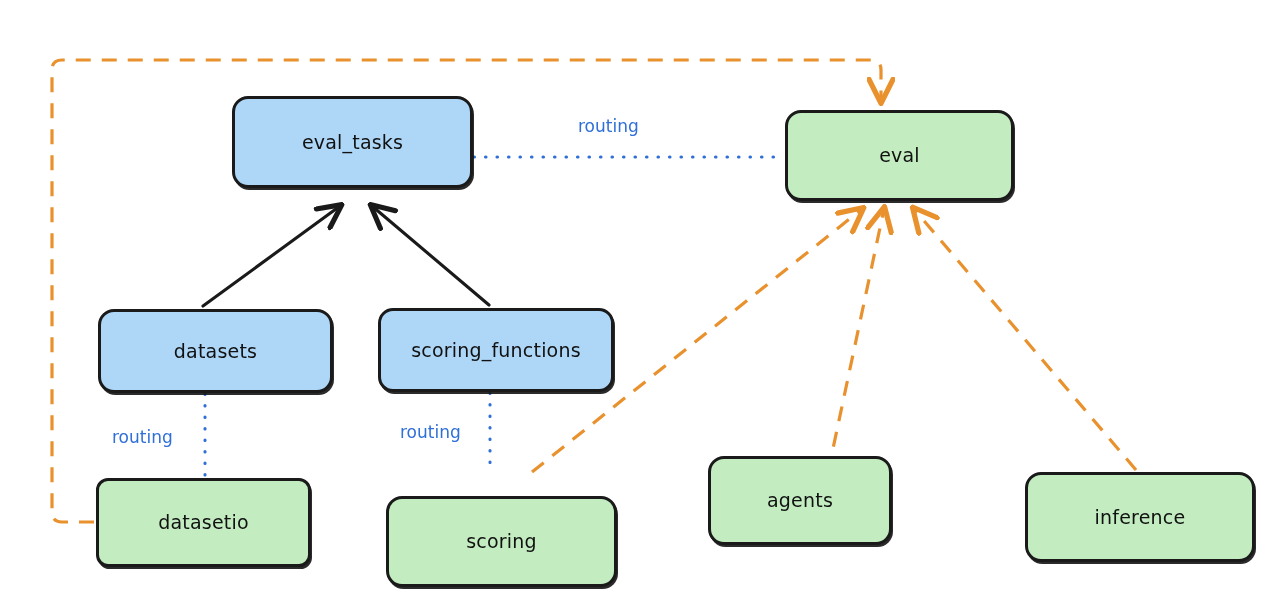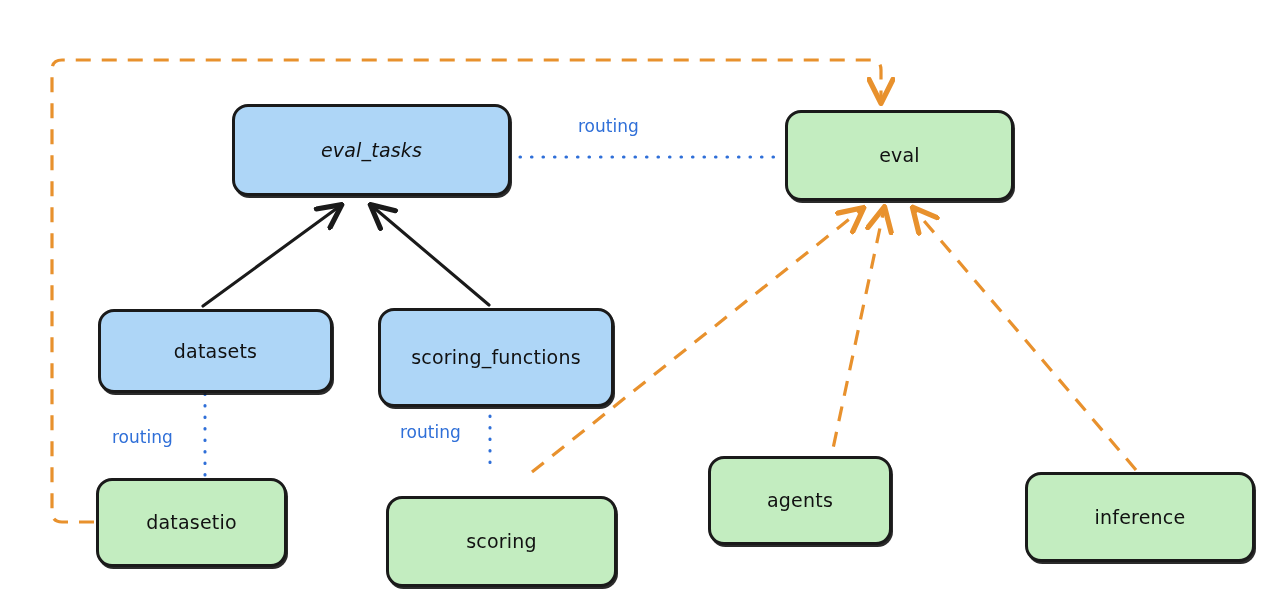--- a/index.html
+++ b/index.html
@@ -83,37 +83,37 @@
     <path d="M 94 522 L 62 522 Q 52 522 52 512 L 52 70 Q 52 60 62 60
              L 871 60 Q 881 60 881 70 L 881 101" fill="none" stroke="#e8912d" stroke-width="3.2" stroke-linecap="butt" stroke-dasharray="15 11" marker-end="url(#arrow-orange)"></path>
 
     <path d="M 532 472 L 862 209" fill="none" stroke="#e8912d" stroke-width="3.2" stroke-linecap="butt" stroke-dasharray="15 11" marker-end="url(#arrow-orange)"></path>
 
     <path d="M 828 472 L 884 209" fill="none" stroke="#e8912d" stroke-width="3.2" stroke-linecap="butt" stroke-dasharray="15 11" marker-end="url(#arrow-orange)"></path>
 
     <path d="M 1136 470 L 914 209" fill="none" stroke="#e8912d" stroke-width="3.2" stroke-linecap="butt" stroke-dasharray="15 11" marker-end="url(#arrow-orange)"></path>
   </svg>
 
-  <div class="node blue" style="left:232px; top:104px; width:279px; height:92px;font-style:italic;">
+  <div class="node blue" style="left:232px; top:96px; width:241px; height:92px;">
     <span class="node-label">eval_tasks</span>
   </div>
 
   <div class="node green" style="left:785px; top:110px; width:229px; height:91px;">
     <span class="node-label">eval</span>
   </div>
 
   <div class="node blue" style="left:98px; top:309px; width:235px; height:84px;">
     <span class="node-label">datasets</span>
   </div>
 
-  <div class="node blue" style="left:378px; top:308px; width:236px; height:99px;">
+  <div class="node blue" style="left:378px; top:308px; width:236px; height:84px;border-radius:15px;">
     <span class="node-label">scoring_functions</span>
   </div>
 
-  <div class="node green" style="left:96px; top:478px; width:191px; height:89px;">
+  <div class="node green" style="left:96px; top:478px; width:215px; height:89px;border-radius:12px;">
     <span class="node-label">datasetio</span>
   </div>
 
   <div class="node green" style="left:386px; top:496px; width:231px; height:91px;">
     <span class="node-label">scoring</span>
   </div>
 
   <div class="node green" style="left:708px; top:456px; width:184px; height:89px;">
     <span class="node-label">agents</span>
   </div>

